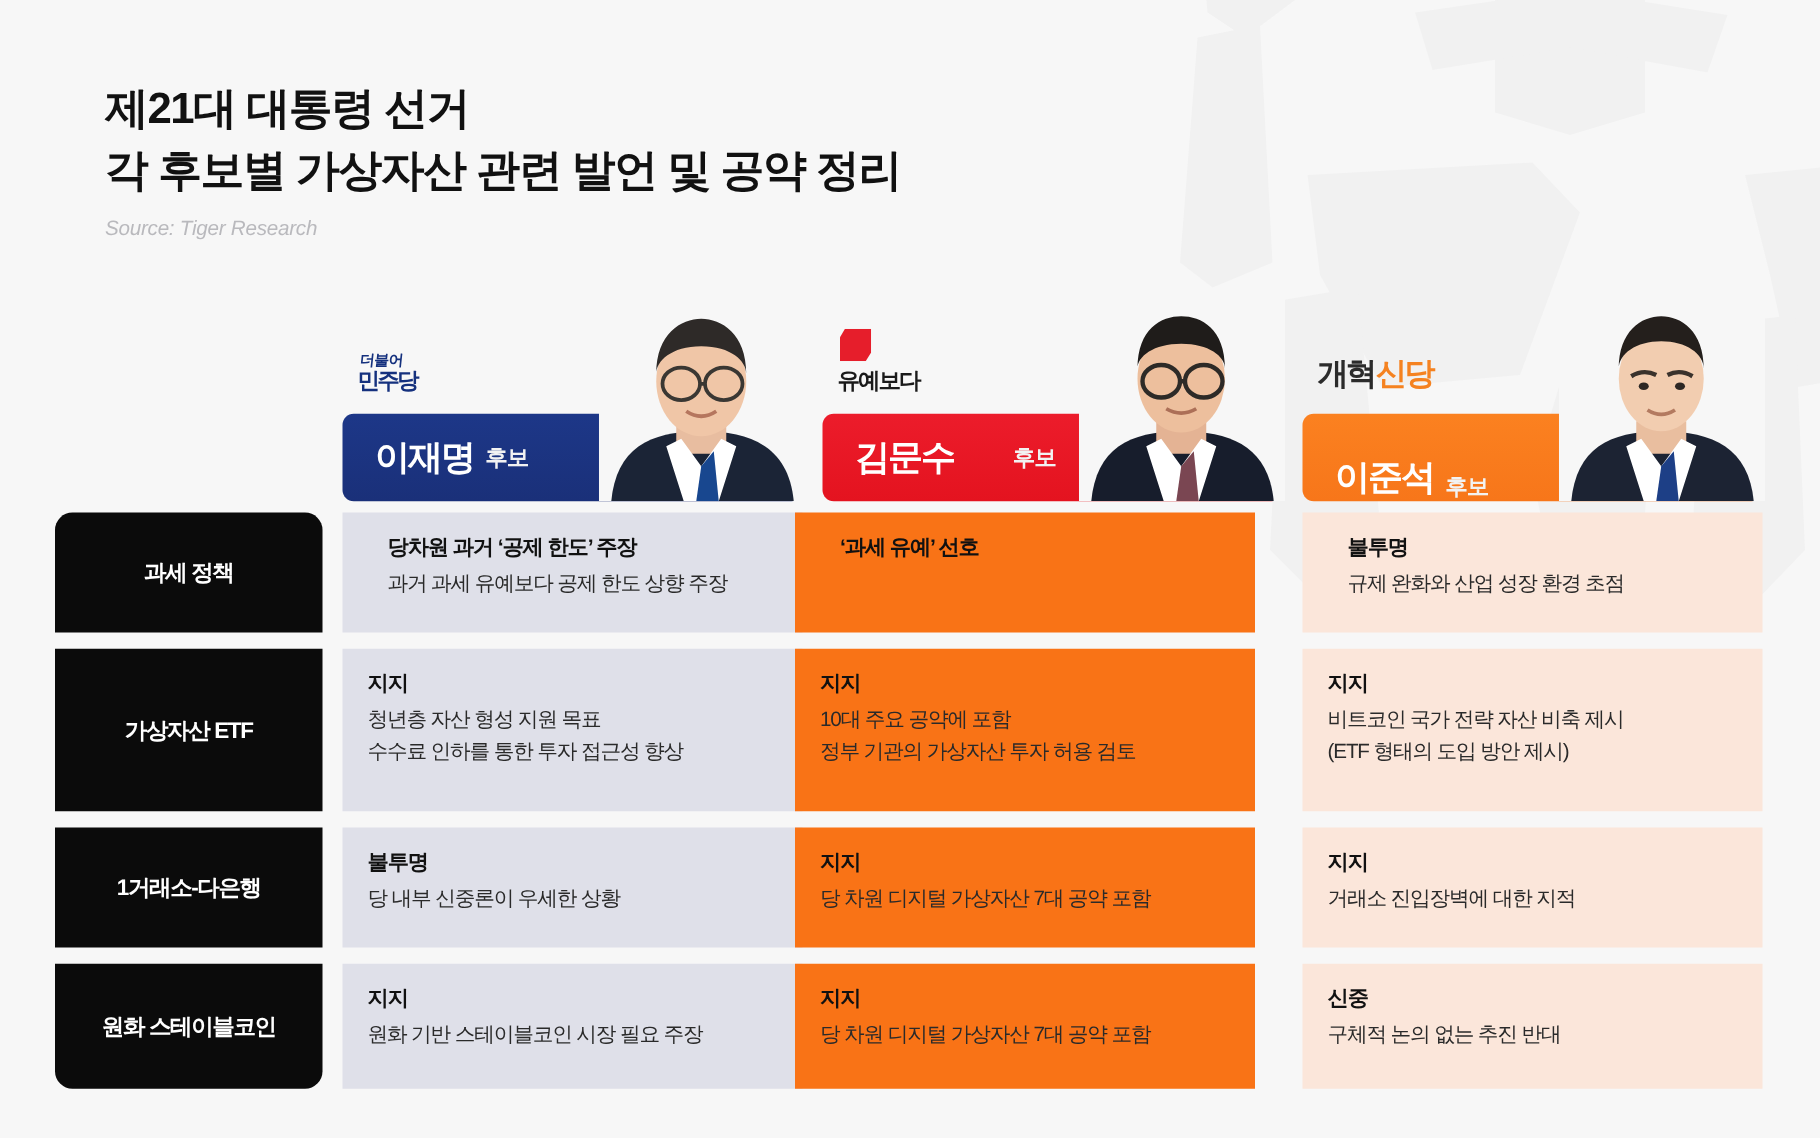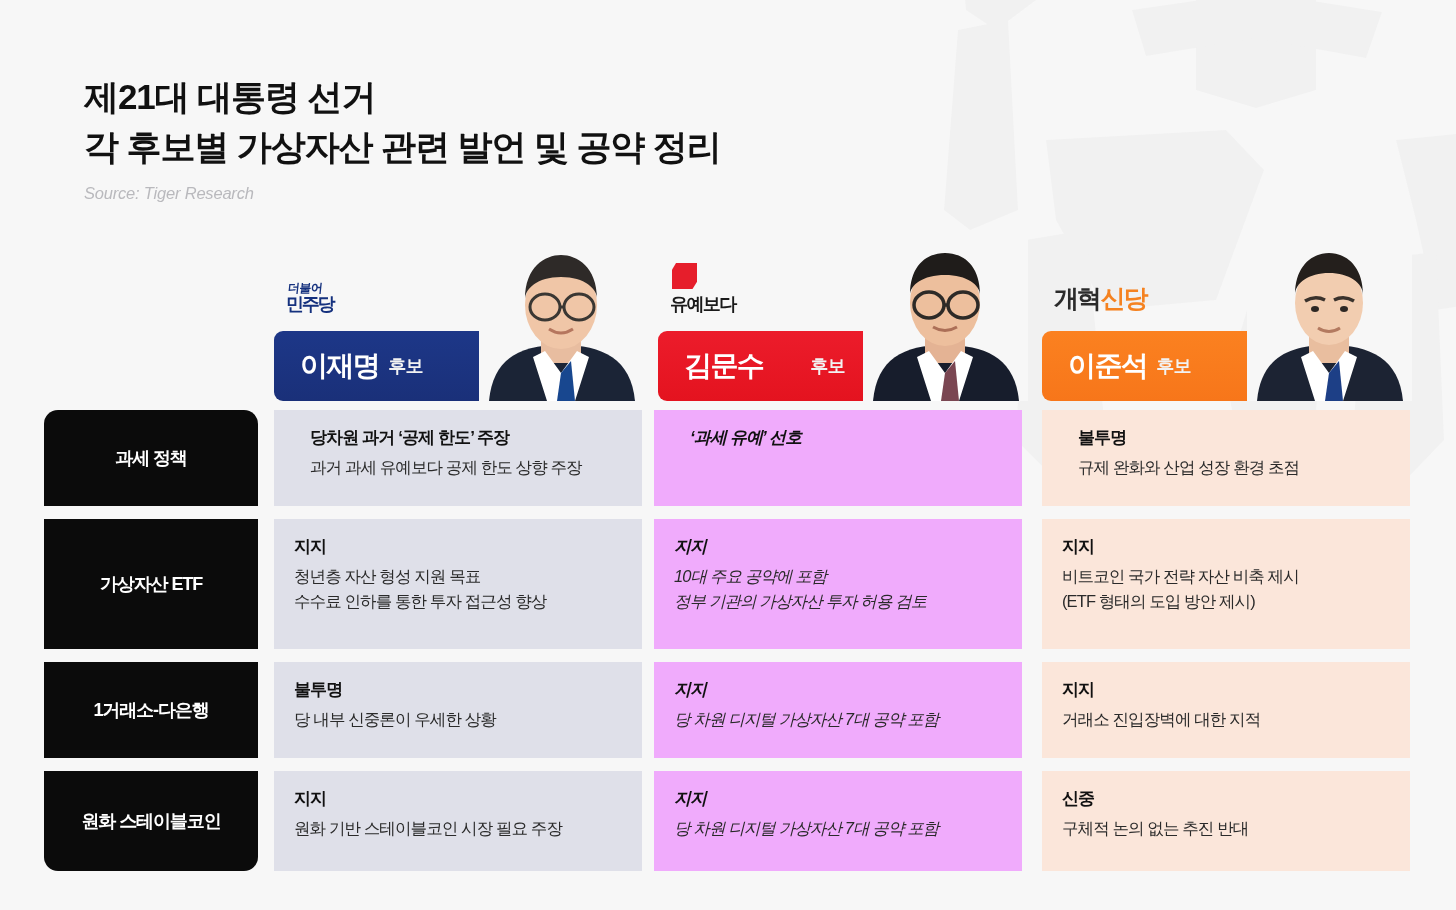--- a/index.html
+++ b/index.html
@@ -27,21 +27,21 @@
     width:620px; height:700px;
     opacity:.55;
     pointer-events:none;
     z-index:0;
   }
   .watermark svg { width:100%; height:100%; display:block; }
 
   
   .header {
     position:absolute;
-    left:84px; top:72px;
+    left:84px; top:62px;
     z-index:3;
   }
   .title-line {
     font-size:35px;
     font-weight:800;
     color:#111111;
     letter-spacing:-1.1px;
     line-height:1.42;
     white-space:nowrap;
   }
@@ -118,21 +118,21 @@
     position:absolute;
     left:0; bottom:0;
     width:368px; height:70px;
     border-radius:9px 9px 9px 9px;
     display:flex; align-items:center;
     padding-left:26px;
     overflow:hidden;
   }
   .banner.b1 { background:linear-gradient(180deg,#1d3788 0%,#1a3079 100%); }
   .banner.b2 { background:linear-gradient(180deg,#ec1c2b 0%,#e4131f 100%);gap:38px; }
-  .banner.b3 { background:linear-gradient(180deg,#fb8120 0%,#f7761a 100%); }
+  .banner.b3 { background:linear-gradient(180deg,#fb8120 0%,#f7761a 100%);align-items:flex-end; }
 
   .cand-name {
     font-size:28px; font-weight:800; color:#ffffff;
     letter-spacing:-1.6px; white-space:nowrap;
   }
   .cand-suffix {
     font-size:18px; font-weight:600; color:#f2f2f2;
     letter-spacing:-.8px; margin-left:9px;
   }
 
@@ -167,21 +167,21 @@
     position:absolute;
     width:368px;
     padding:17px 0 0 20px;
   }
   .cell.r0 { top:410px; height:96px;padding-left:36px; }
   .cell.r1 { top:519px; height:130px; }
   .cell.r2 { top:662px; height:96px; }
   .cell.r3 { top:771px; height:100px; }
 
   .cell.c1 { left:274px; background:#dfe0e9; }
-  .cell.c2 { left:654px; background:#f0abfc;font-style:italic; }
+  .cell.c2 { left:636px; background:#f97316; }
   .cell.c3 { left:1042px; background:#fbe6da; }
 
   .cell-head {
     font-size:17px; font-weight:800; color:#111111;
     letter-spacing:-.9px; line-height:1.25;
     margin-bottom:7px; white-space:nowrap;
   }
   .cell-line {
     font-size:16.5px; font-weight:500; color:#2a2a2a;
     letter-spacing:-.9px; line-height:1.52;

